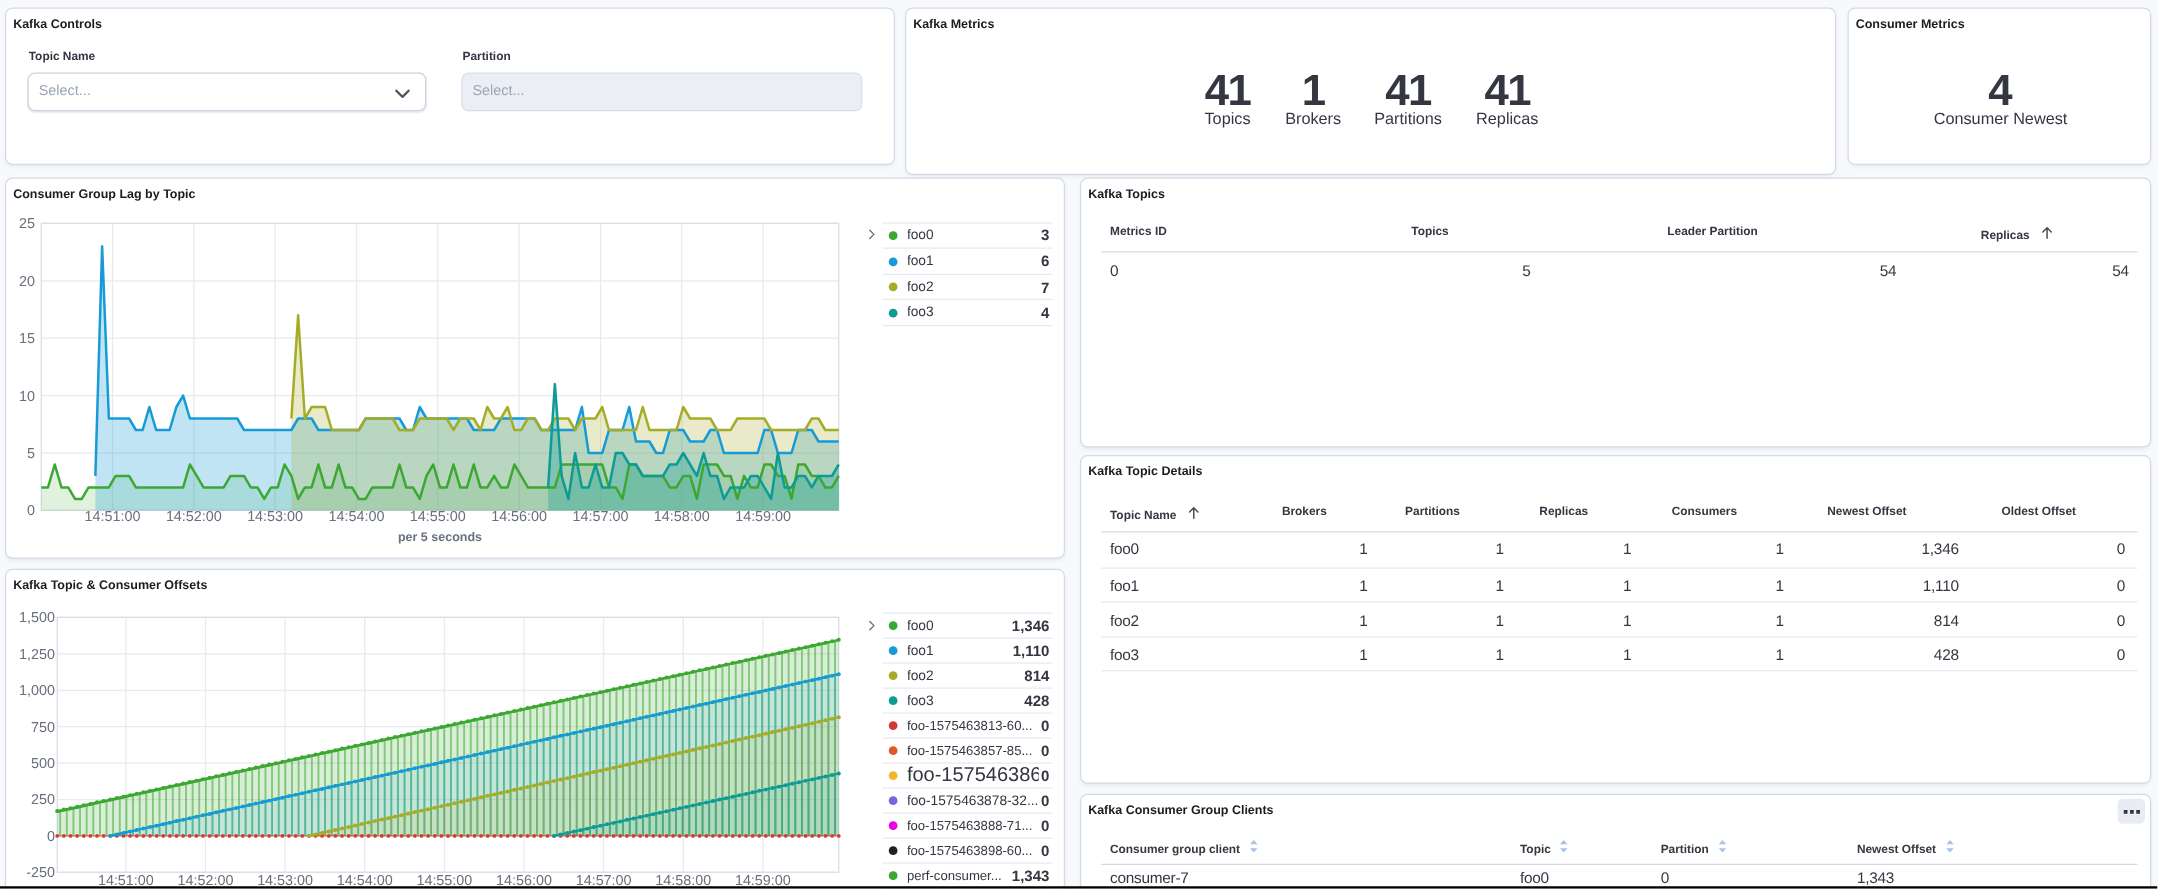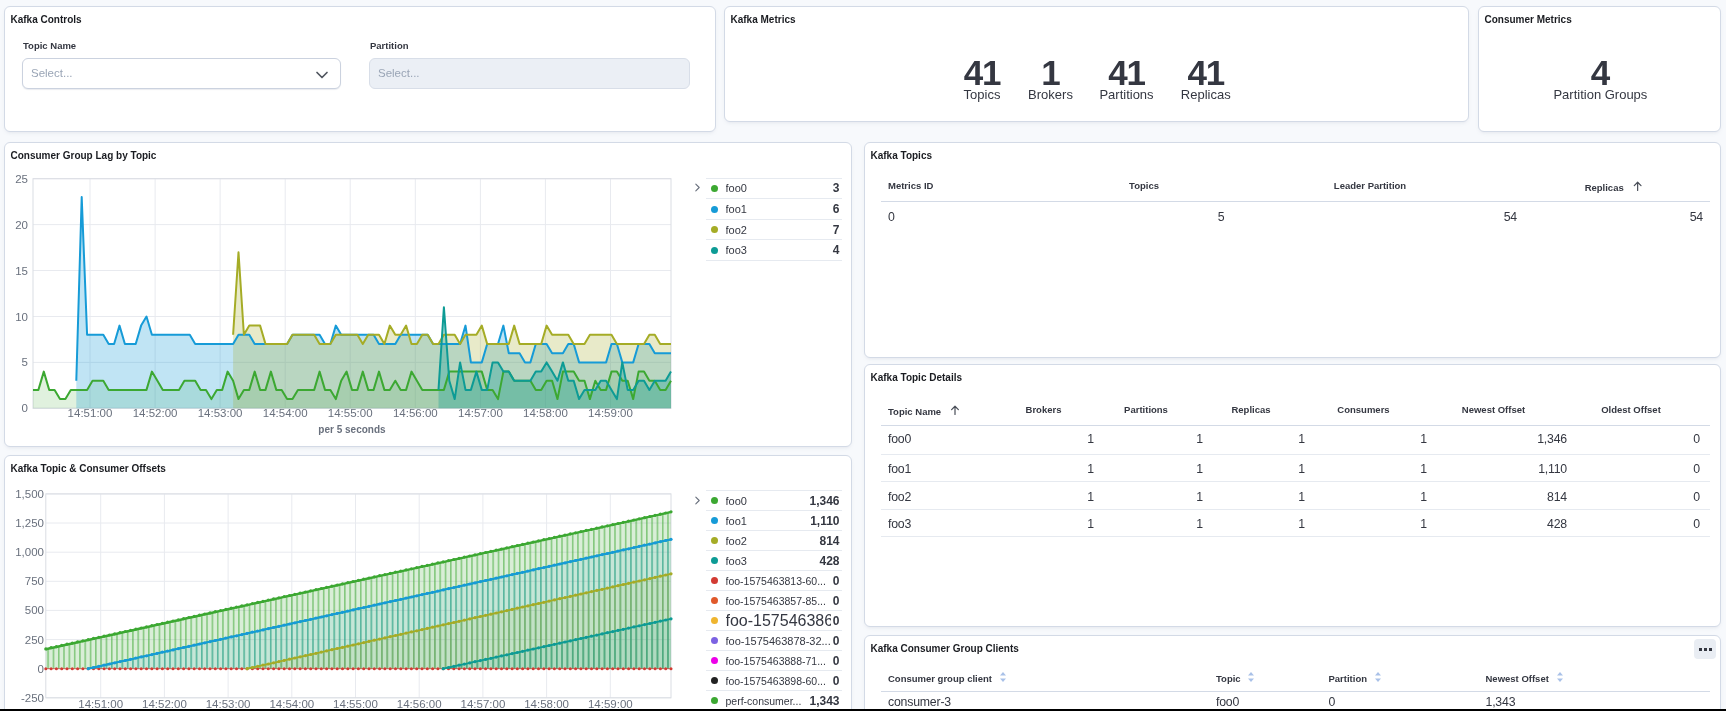--- a/index.html
+++ b/index.html
@@ -14,21 +14,21 @@
       <span style="position:absolute;left:8px;top:8px;font-size:11.5px;color:#9AA5B6">Select...</span>
       <svg width="16" height="16" viewBox="0 0 16 16" style="position:absolute;right:10px;top:8px">
         <path d="M3 5.5 L8 10.5 L13 5.5" fill="none" stroke="#51565F" stroke-width="1.7" stroke-linecap="round" stroke-linejoin="round"></path>
       </svg>
     </div>
     <div style="position:absolute;left:365px;top:32.5px;font-size:9.5px;font-weight:700;color:#343741;line-height:12px">Partition</div>
     <div style="position:absolute;left:364px;top:51px;width:321px;height:31px;border:1px solid #D8DEE8;border-radius:6px;background:#EBEFF5">
       <span style="position:absolute;left:8px;top:8px;font-size:11.5px;color:#9AA5B6">Select...</span>
     </div>
   </div>
-<div class="panel" style="left:724px;top:6px;width:745px;height:116px">
+<div class="panel" style="left:724px;top:6px;width:745px;height:134px">
     <div class="ptitle">Kafka Metrics</div>
     <div style="position:absolute;left:257px;top:51px;transform:translateX(-50%);text-align:center;white-space:nowrap">
       <div style="font-size:35px;font-weight:700;color:#343741;line-height:29px;letter-spacing:-1.2px">41</div>
       <div style="font-size:13px;color:#343741;line-height:14px;margin-top:1px">Topics</div>
     </div>
     <div style="position:absolute;left:325.5px;top:51px;transform:translateX(-50%);text-align:center;white-space:nowrap">
       <div style="font-size:35px;font-weight:700;color:#343741;line-height:29px;letter-spacing:-1.2px">1</div>
       <div style="font-size:13px;color:#343741;line-height:14px;margin-top:1px">Brokers</div>
     </div>
     <div style="position:absolute;left:401.5px;top:51px;transform:translateX(-50%);text-align:center;white-space:nowrap">
@@ -37,21 +37,21 @@
     </div>
     <div style="position:absolute;left:480.8px;top:51px;transform:translateX(-50%);text-align:center;white-space:nowrap">
       <div style="font-size:35px;font-weight:700;color:#343741;line-height:29px;letter-spacing:-1.2px">41</div>
       <div style="font-size:13px;color:#343741;line-height:14px;margin-top:1px">Replicas</div>
     </div>
   </div>
 <div class="panel" style="left:1478px;top:6px;width:243px;height:126px">
     <div class="ptitle">Consumer Metrics</div>
     <div style="position:absolute;left:121.4px;top:51px;transform:translateX(-50%);text-align:center;white-space:nowrap">
       <div style="font-size:35px;font-weight:700;color:#343741;line-height:29px">4</div>
-      <div style="font-size:13px;color:#343741;line-height:14px;margin-top:1px">Partition Groups</div>
+      <div style="font-size:13px;color:#343741;line-height:14px;margin-top:1px">Consumer Newest</div>
     </div>
   </div>
 <div class="panel" style="left:4px;top:142px;width:848px;height:305px;overflow:hidden">
     <div class="ptitle">Consumer Group Lag by Topic</div>
     <svg width="848" height="305" viewBox="0 0 848 305" style="position:absolute;left:0;top:0">
       <line x1="28.0" y1="265.3" x2="666.0" y2="265.3" stroke="#E8EAEF" stroke-width="1"></line>
       <line x1="28.0" y1="219.4" x2="666.0" y2="219.4" stroke="#E8EAEF" stroke-width="1"></line>
       <line x1="28.0" y1="173.5" x2="666.0" y2="173.5" stroke="#E8EAEF" stroke-width="1"></line>
       <line x1="28.0" y1="127.5" x2="666.0" y2="127.5" stroke="#E8EAEF" stroke-width="1"></line>
       <line x1="28.0" y1="81.6" x2="666.0" y2="81.6" stroke="#E8EAEF" stroke-width="1"></line>
@@ -803,17 +803,17 @@
       </svg></div>
     <div class="hdr" style="left:463.5px;top:35px">Partition <svg width="10" height="12" viewBox="0 0 10 12" style="vertical-align:-1px;margin-left:3px">
         <path d="M5 1 L8 4.4 H2 Z" fill="#A9C1E8"></path>
         <path d="M5 11 L2 7.6 H8 Z" fill="#A9C1E8"></path>
       </svg></div>
     <div class="hdr" style="left:620.5px;top:35px">Newest Offset <svg width="10" height="12" viewBox="0 0 10 12" style="vertical-align:-1px;margin-left:3px">
         <path d="M5 1 L8 4.4 H2 Z" fill="#A9C1E8"></path>
         <path d="M5 11 L2 7.6 H8 Z" fill="#A9C1E8"></path>
       </svg></div>
     <div style="position:absolute;left:16px;top:55px;width:829px;border-top:1px solid #D3DAE6"></div>
-    <div class="cell" style="left:23px;top:59px">consumer-3</div>
+    <div class="cell" style="left:23px;top:59px">consumer-7</div>
     <div class="cell" style="left:351px;top:59px">foo0</div>
     <div class="cell" style="left:463.5px;top:59px">0</div>
     <div class="cell" style="left:620.5px;top:59px">1,343</div>
   </div>
 <div style="position:absolute;left:0;bottom:0;width:1726px;height:2px;background:#000"></div>
 </body></html>

